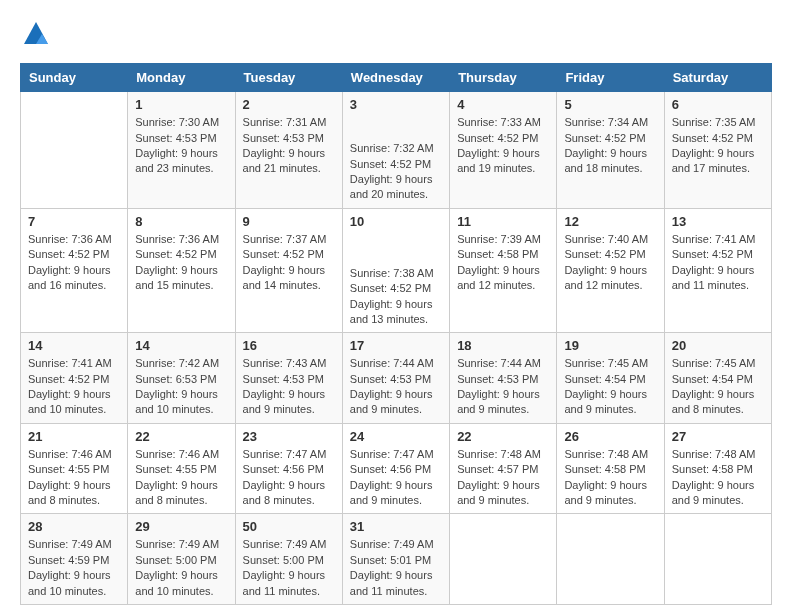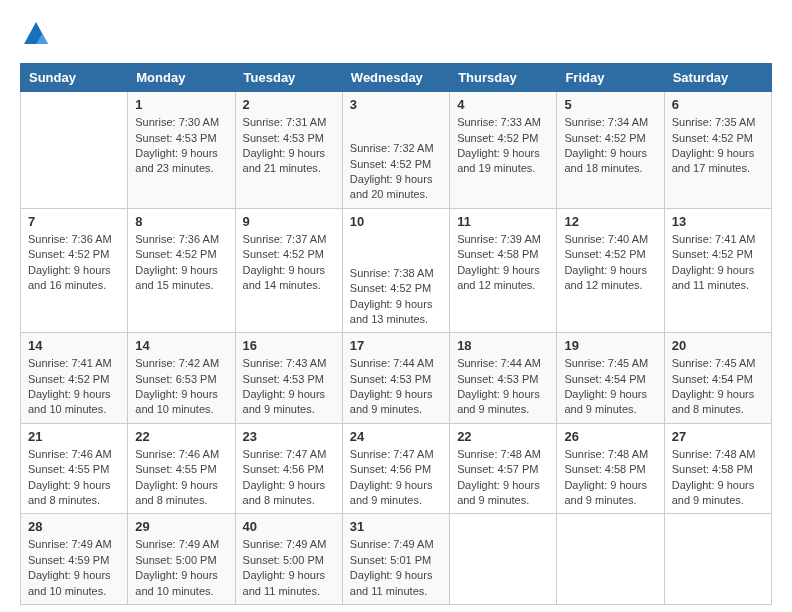--- a/index.html
+++ b/index.html
@@ -330,21 +330,21 @@
 and 10 minutes.</div>
         </td>
         <td>
           <span class="day-number">29</span>
           <div class="day-info" style="white-space: pre-line;">Sunrise: 7:49 AM
 Sunset: 5:00 PM
 Daylight: 9 hours
 and 10 minutes.</div>
         </td>
         <td>
-          <span class="day-number">40</span>
+          <span class="day-number">50</span>
           <div class="day-info" style="white-space: pre-line;">Sunrise: 7:49 AM
 Sunset: 5:00 PM
 Daylight: 9 hours
 and 11 minutes.</div>
         </td>
         <td>
           <span class="day-number">31</span>
           <div class="day-info" style="white-space: pre-line;">Sunrise: 7:49 AM
 Sunset: 5:01 PM
 Daylight: 9 hours

